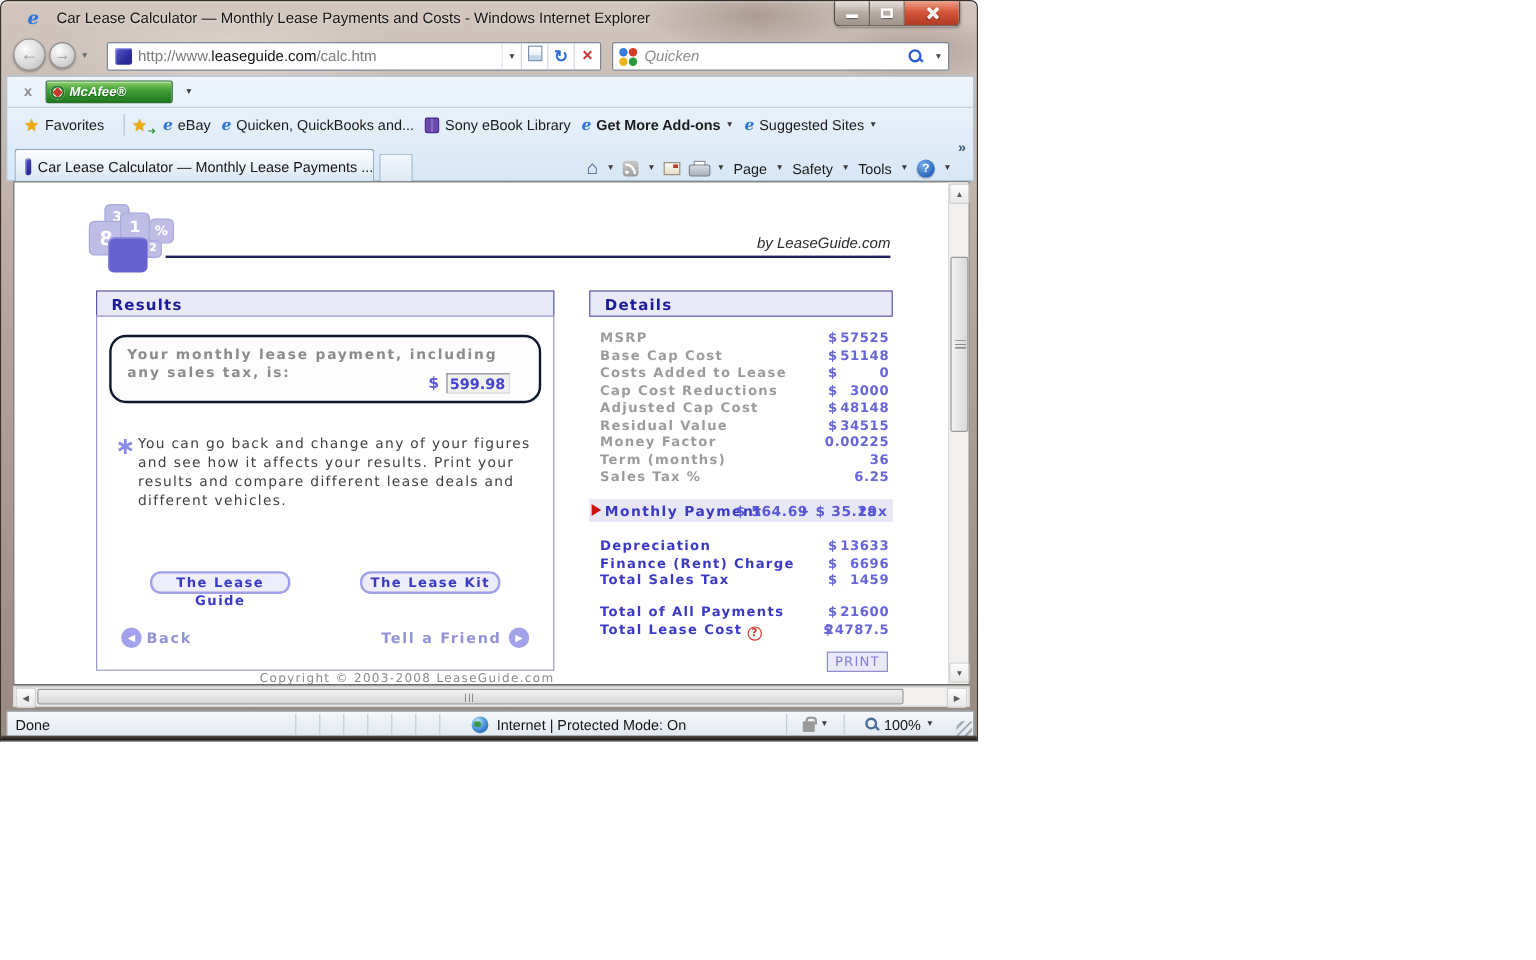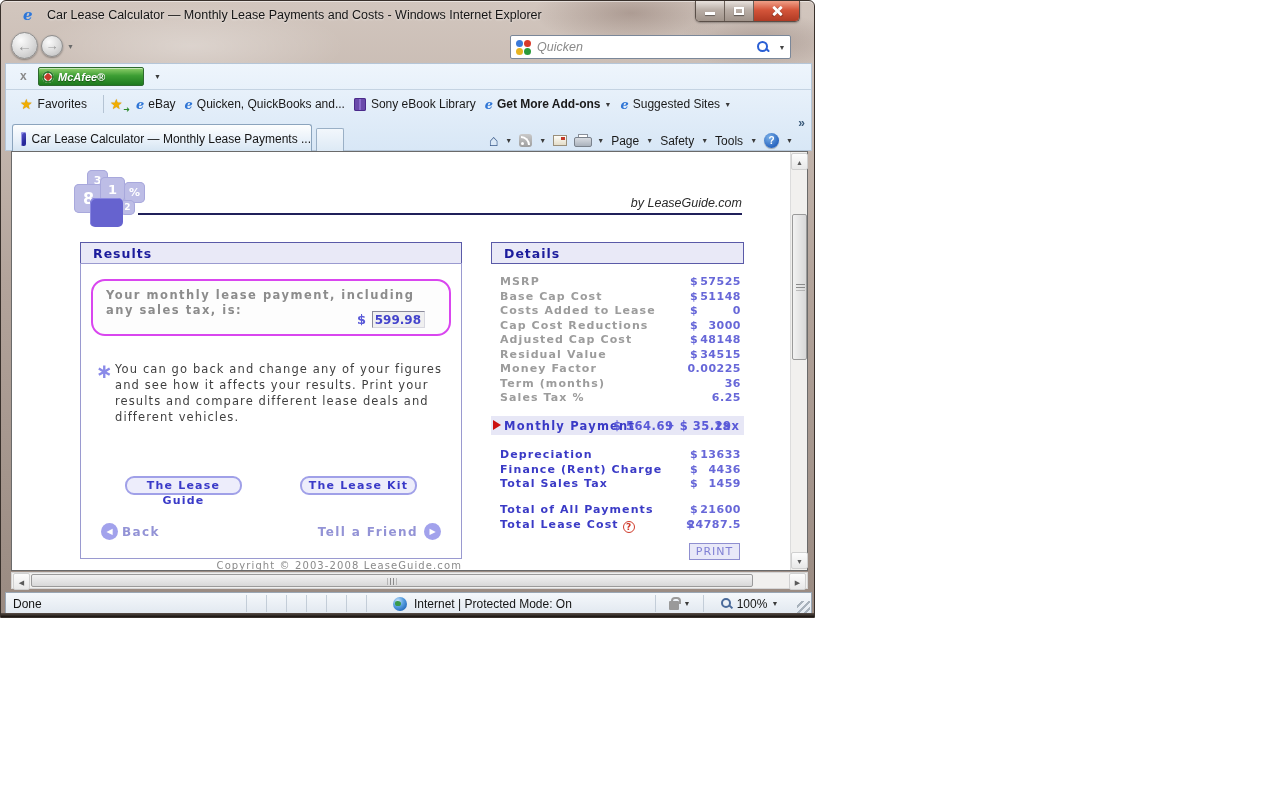--- a/index.html
+++ b/index.html
@@ -143,21 +143,21 @@
   .logo-text { position:absolute; left:126px; top:24px; white-space:nowrap; }
   .logo-lease { font-size:29px; color:#9a9a9a; letter-spacing:1px; }
   .logo-calc { font-size:35px; font-weight:bold; color:#15159e; letter-spacing:0; }
   .byline { position:absolute; right:50px; top:44px; font-style:italic; font-size:12.5px; color:#2a2a2a; font-family:"Liberation Sans", sans-serif; }
   .rule { position:absolute; left:126px; top:61px; width:604px; height:2px; background:#20205a; }
 
   .panel-header { position:absolute; left:0; top:0; width:100%; height:22px; background:#e9e9f7; border:1px solid #5a5aa8; color:#1c1c9c; font-weight:bold; font-size:12.5px; letter-spacing:1px; padding:3px 0 0 12px; }
   .panel-results { position:absolute; left:68px; top:90px; width:382px; height:330px; }
   .results-body { position:absolute; left:0; top:21px; width:382px; height:296px; border:1px solid #9a9ad0; background:#fff; }
 
-  .payment-box { position:absolute; left:10px; top:15px; width:360px; height:57px; border:2px solid #d946ef; border-radius:14px; background:#fdfdfd; }
+  .payment-box { position:absolute; left:10px; top:15px; width:360px; height:57px; border:2px solid #0f172a; border-radius:14px; background:#fdfdfd; }
   .payment-text { position:absolute; left:13px; top:7px; width:340px; color:#8c8c8c; font-weight:bold; font-size:11.5px; letter-spacing:1.5px; line-height:15px; }
   .payment-amount { position:absolute; right:24px; top:30px; display:flex; align-items:center; gap:6px; }
   .dollar { color:#5a5ad8; font-weight:bold; font-size:13px; }
   .val-field { width:53px; height:17px; background:#f0f0f0; border:1px solid; border-color:#8a8a9a #d8d8e0 #d8d8e0 #8a8a9a; color:#4343cc; font-weight:bold; font-size:12px; text-align:right; padding:1px 3px 0 0; }
 
   .note { position:absolute; left:15px; top:97px; width:352px; }
   .note-star { position:absolute; left:0; top:-2px; color:#8a8ae8; font-size:20px; font-weight:bold; }
   .note-text { margin-left:19px; color:#3f3f3f; font-size:11.5px; letter-spacing:1.1px; line-height:16px; }
 
   .visit-box { position:absolute; left:11px; top:156px; width:357px; height:65px; border:1px solid #8a8ae0; text-align:center; padding:8px 10px 0 10px;
@@ -214,20 +214,28 @@
             <b></b>
           </span>
         </div>
     </div>
   </div>
 
   <div class="navbar">
     <div class="nav-circle nav-back">←</div>
     <div class="nav-circle nav-fwd">→</div>
     <div class="nav-dd">▼</div>
+    <div class="addr-group">
+      <span class="addr-favicon"></span>
+      <span class="addr-url"><span class="url-prefix">http://www.</span><span class="url-domain">leaseguide.com</span><span class="url-path">/calc.htm</span></span>
+      <span class="addr-dd">▼</span>
+      <span class="addr-btn"><span class="icon-compat"></span></span>
+      <span class="addr-btn icon-refresh">↻</span>
+      <span class="addr-btn icon-stop">×</span>
+    </div>
     <div class="search-group">
       <span class="google-logo">
           <s class="g1"></s>
           <s class="g2"></s>
           <s class="g4"></s>
           <s class="g3"></s>
         </span>
       <span class="search-text">Quicken</span>
       <span class="mag"></span>
       <span class="search-dd">▼</span>
@@ -407,21 +415,21 @@
 
         <div class="d-breakdown">
           <div class="d-row">
               <span class="d-label b-label">Depreciation</span>
               <span class="d-cur">$</span>
               <span class="d-val">13633</span>
             </div>
           <div class="d-row">
               <span class="d-label b-label">Finance (Rent) Charge</span>
               <span class="d-cur">$</span>
-              <span class="d-val">4436</span>
+              <span class="d-val">6696</span>
             </div>
           <div class="d-row">
               <span class="d-label b-label">Total Sales Tax</span>
               <span class="d-cur">$</span>
               <span class="d-val">1459</span>
             </div>
         </div>
 
         <div class="d-totals">
           <div class="d-row">

